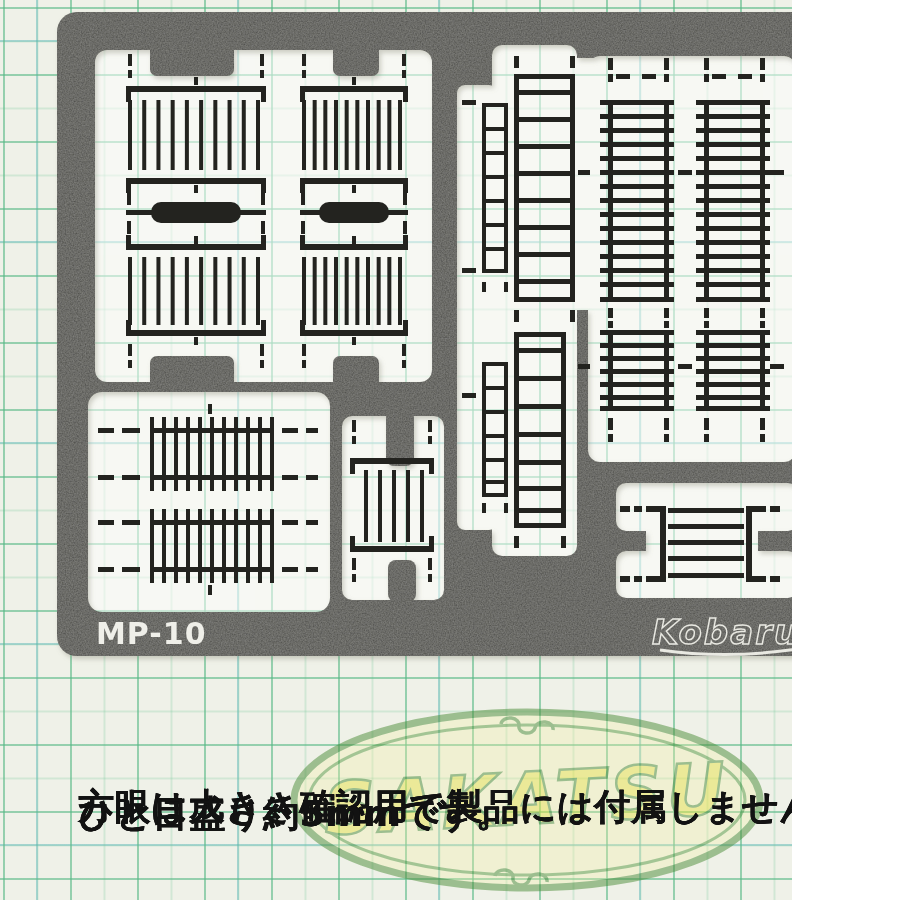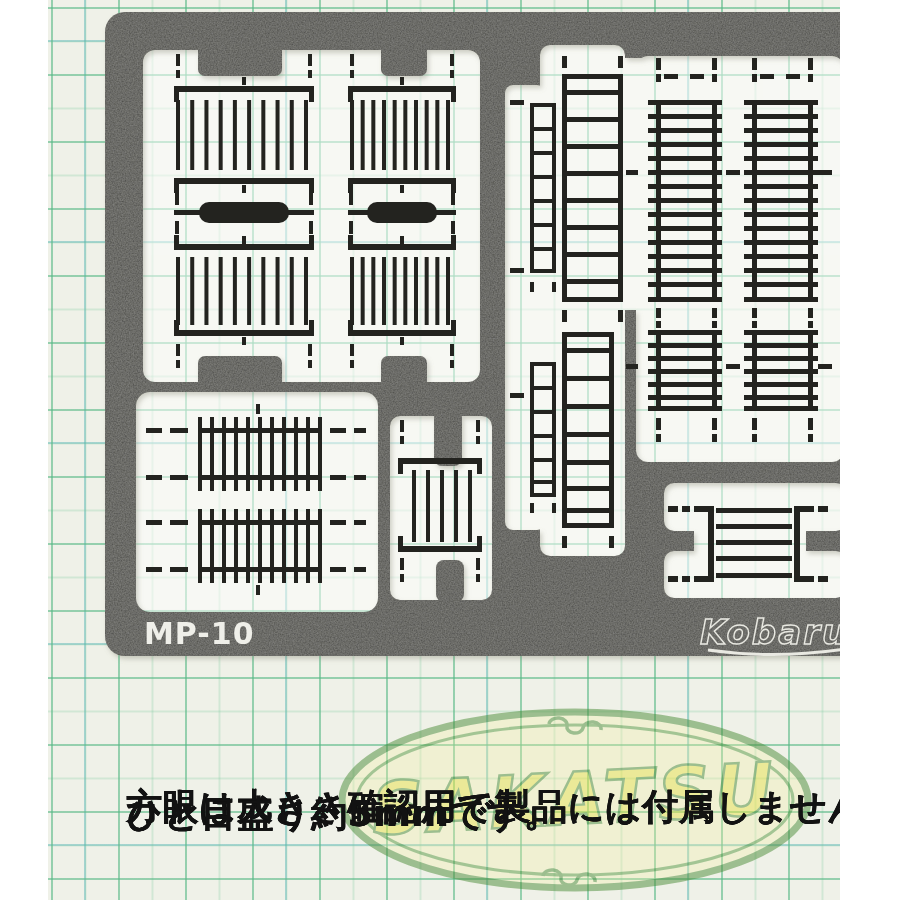--- a/index.html
+++ b/index.html
@@ -9,21 +9,20 @@
     background-image:
       linear-gradient(to right, rgba(88,184,134,.50) 0 2px, transparent 2px),
       linear-gradient(to bottom, rgba(88,184,134,.50) 0 2px, transparent 2px),
       linear-gradient(to right, rgba(120,200,155,.25) 0 1.5px, transparent 1.5px),
       linear-gradient(to bottom, rgba(120,200,155,.25) 0 1.5px, transparent 1.5px),
       linear-gradient(to right, rgba(66,170,186,.40) 0 2px, transparent 2px),
       linear-gradient(to bottom, rgba(66,170,186,.40) 0 2px, transparent 2px);
     background-size: 67px 67px, 67px 67px, 33.5px 33.5px, 33.5px 33.5px, 201px 201px, 201px 201px;
     background-position: 3px 7px, 3px 7px, 3px 7px, 3px 7px, 36px 40px, 36px 40px;
     font-family:"DejaVu Sans","Liberation Sans",sans-serif;
-    margin-left:48px;
   }
   svg.scene{position:absolute;left:0;top:0;}
   .plate-fx{filter:url(#grain) drop-shadow(2px 3px 2.5px rgba(60,60,45,.38));}
   .caption{
     position:absolute;left:78px;color:#121212;font-weight:900;
     font-size:36px;letter-spacing:.5px;white-space:nowrap;
     text-shadow:0 0 .6px #111, .5px 0 .6px #111;
     font-family:"DejaVu Sans","Liberation Sans",sans-serif;
   }
   .caption.l1{top:783px;font-family:Liberation Mono, monospace;}

